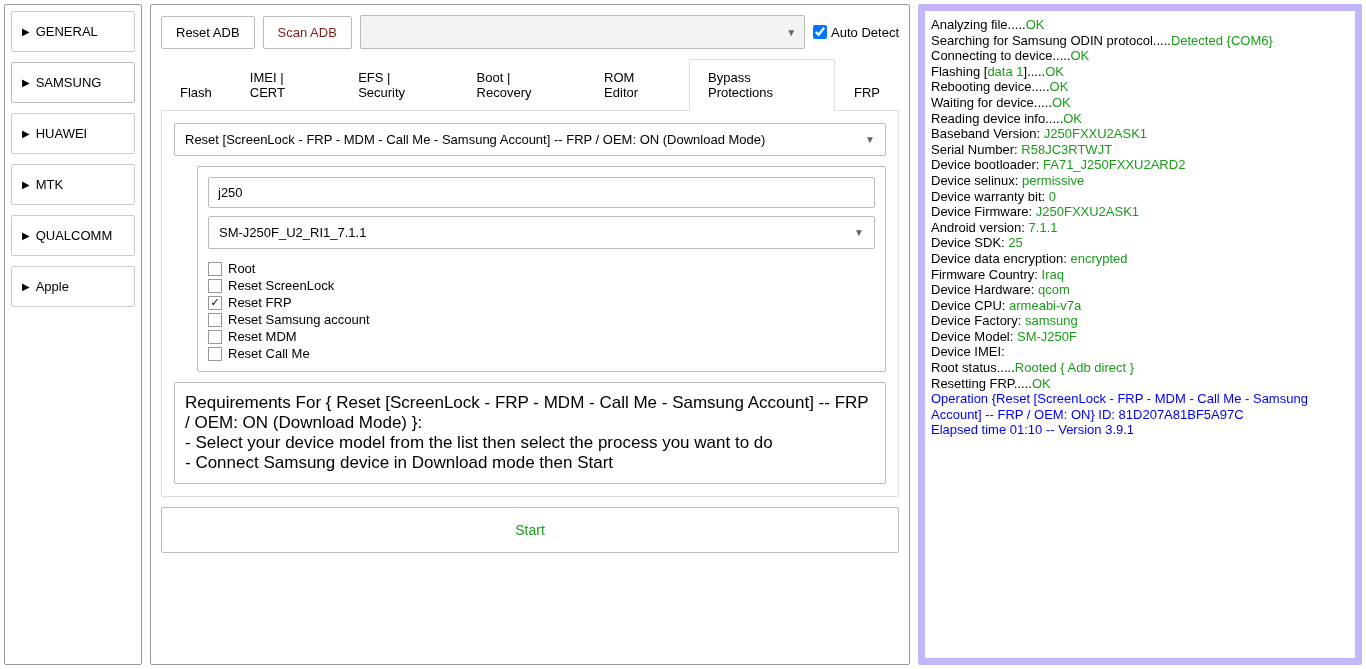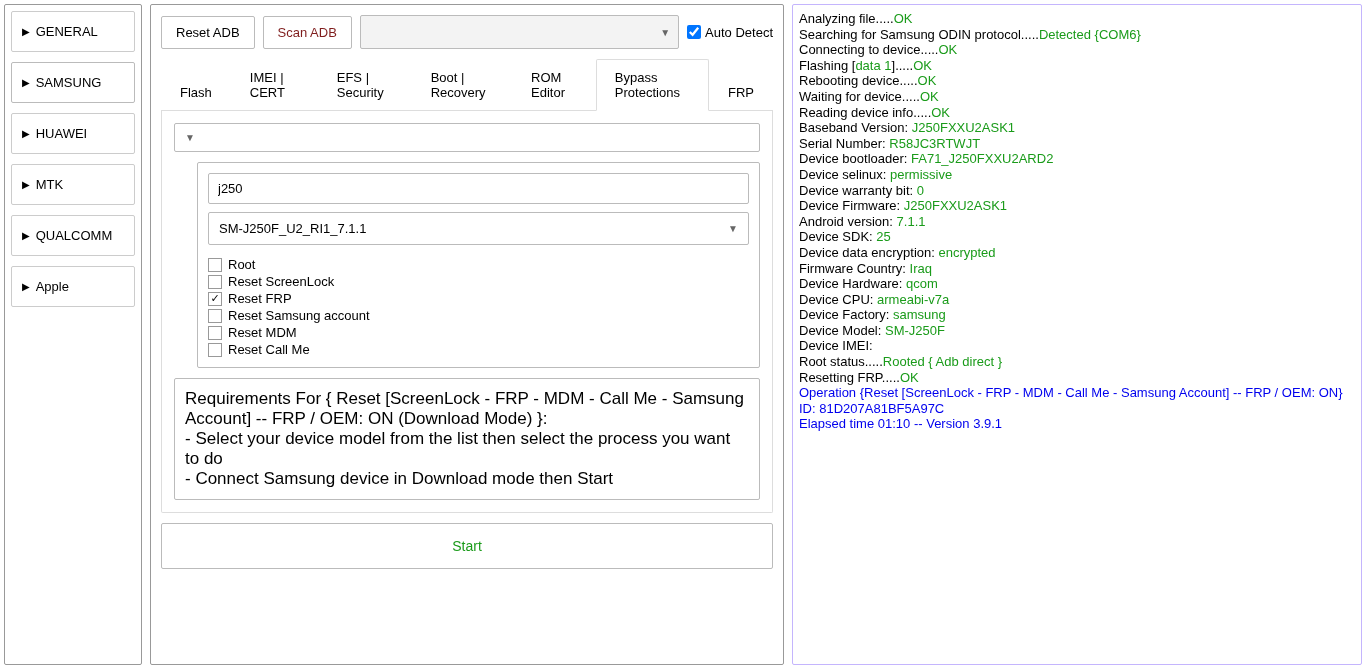--- a/index.html
+++ b/index.html
@@ -23,21 +23,21 @@
 .panel { border: 1px solid #ddd; border-top: none; border-radius: 0 0 2px 2px; padding: 12px; display: flex; flex-direction: column; gap: 10px; flex: 1; min-height: 0; }
 .select-row { border: 1px solid #bbb; border-radius: 2px; padding: 8px 10px; display: flex; justify-content: space-between; align-items: center; background: #fff; }
 .select-row .caret { color: #666; font-size: 10px; }
 .inner-box { border: 1px solid #bbb; border-radius: 2px; padding: 10px; display: flex; flex-direction: column; gap: 8px; margin-left: 23px; }
 .text-input { border: 1px solid #bbb; border-radius: 2px; padding: 7px 9px; font-size: 13px; width: 100%; }
 .chklist { display: flex; flex-direction: column; gap: 2px; margin-top: 4px; }
 .chkitem { display: flex; align-items: center; gap: 6px; font-size: 13px; }
 .chkitem .box { width: 14px; height: 14px; border: 1px solid #999; display: flex; align-items: center; justify-content: center; font-size: 11px; line-height: 1; }
 .req-box { border: 1px solid #bbb; border-radius: 2px; padding: 10px; font-size: 17px; flex: 1; overflow: auto; }
 .start-btn { border: 1px solid #bbb; border-radius: 2px; padding: 14px; text-align: center; color: #1a9b1a; cursor: pointer; font-size: 14px; }
-.log { width: 570px; border: 1px solid #c4b5fd; border-radius: 2px; padding: 6px 6px; font-size: 13px; line-height: 1.2; overflow: auto; }
+.log { width: 444px; border: 7px solid #c4b5fd; border-radius: 2px; padding: 6px 6px; font-size: 13px; line-height: 1.2; overflow: auto; }
 .log-line { white-space: pre-wrap; }
 .ok { color: #1a9b1a; }
 .blue { color: #0000EE; }
 </style>
 </head>
 <body>
 
 <div class="container">
   <div class="sidebar" id="sidebar">
       <div class="side-btn">
@@ -84,20 +84,21 @@
           <div class="tab">Flash</div>
           <div class="tab">IMEI | CERT</div>
           <div class="tab">EFS | Security</div>
           <div class="tab">Boot | Recovery</div>
           <div class="tab">ROM Editor</div>
           <div class="tab active">Bypass Protections</div>
           <div class="tab">FRP</div>
         </div>
       <div class="panel">
         <div class="select-row">
+          <span>Reset [ScreenLock - FRP - MDM - Call Me - Samsung Account] -- FRP / OEM: ON (Download Mode)</span>
           <span class="caret">▼</span>
         </div>
 
         <div class="inner-box">
           <input class="text-input" value="j250" style="">
           <div class="select-row">
             <span>SM-J250F_U2_RI1_7.1.1</span>
             <span class="caret">▼</span>
           </div>
           <div class="chklist" id="opts">

